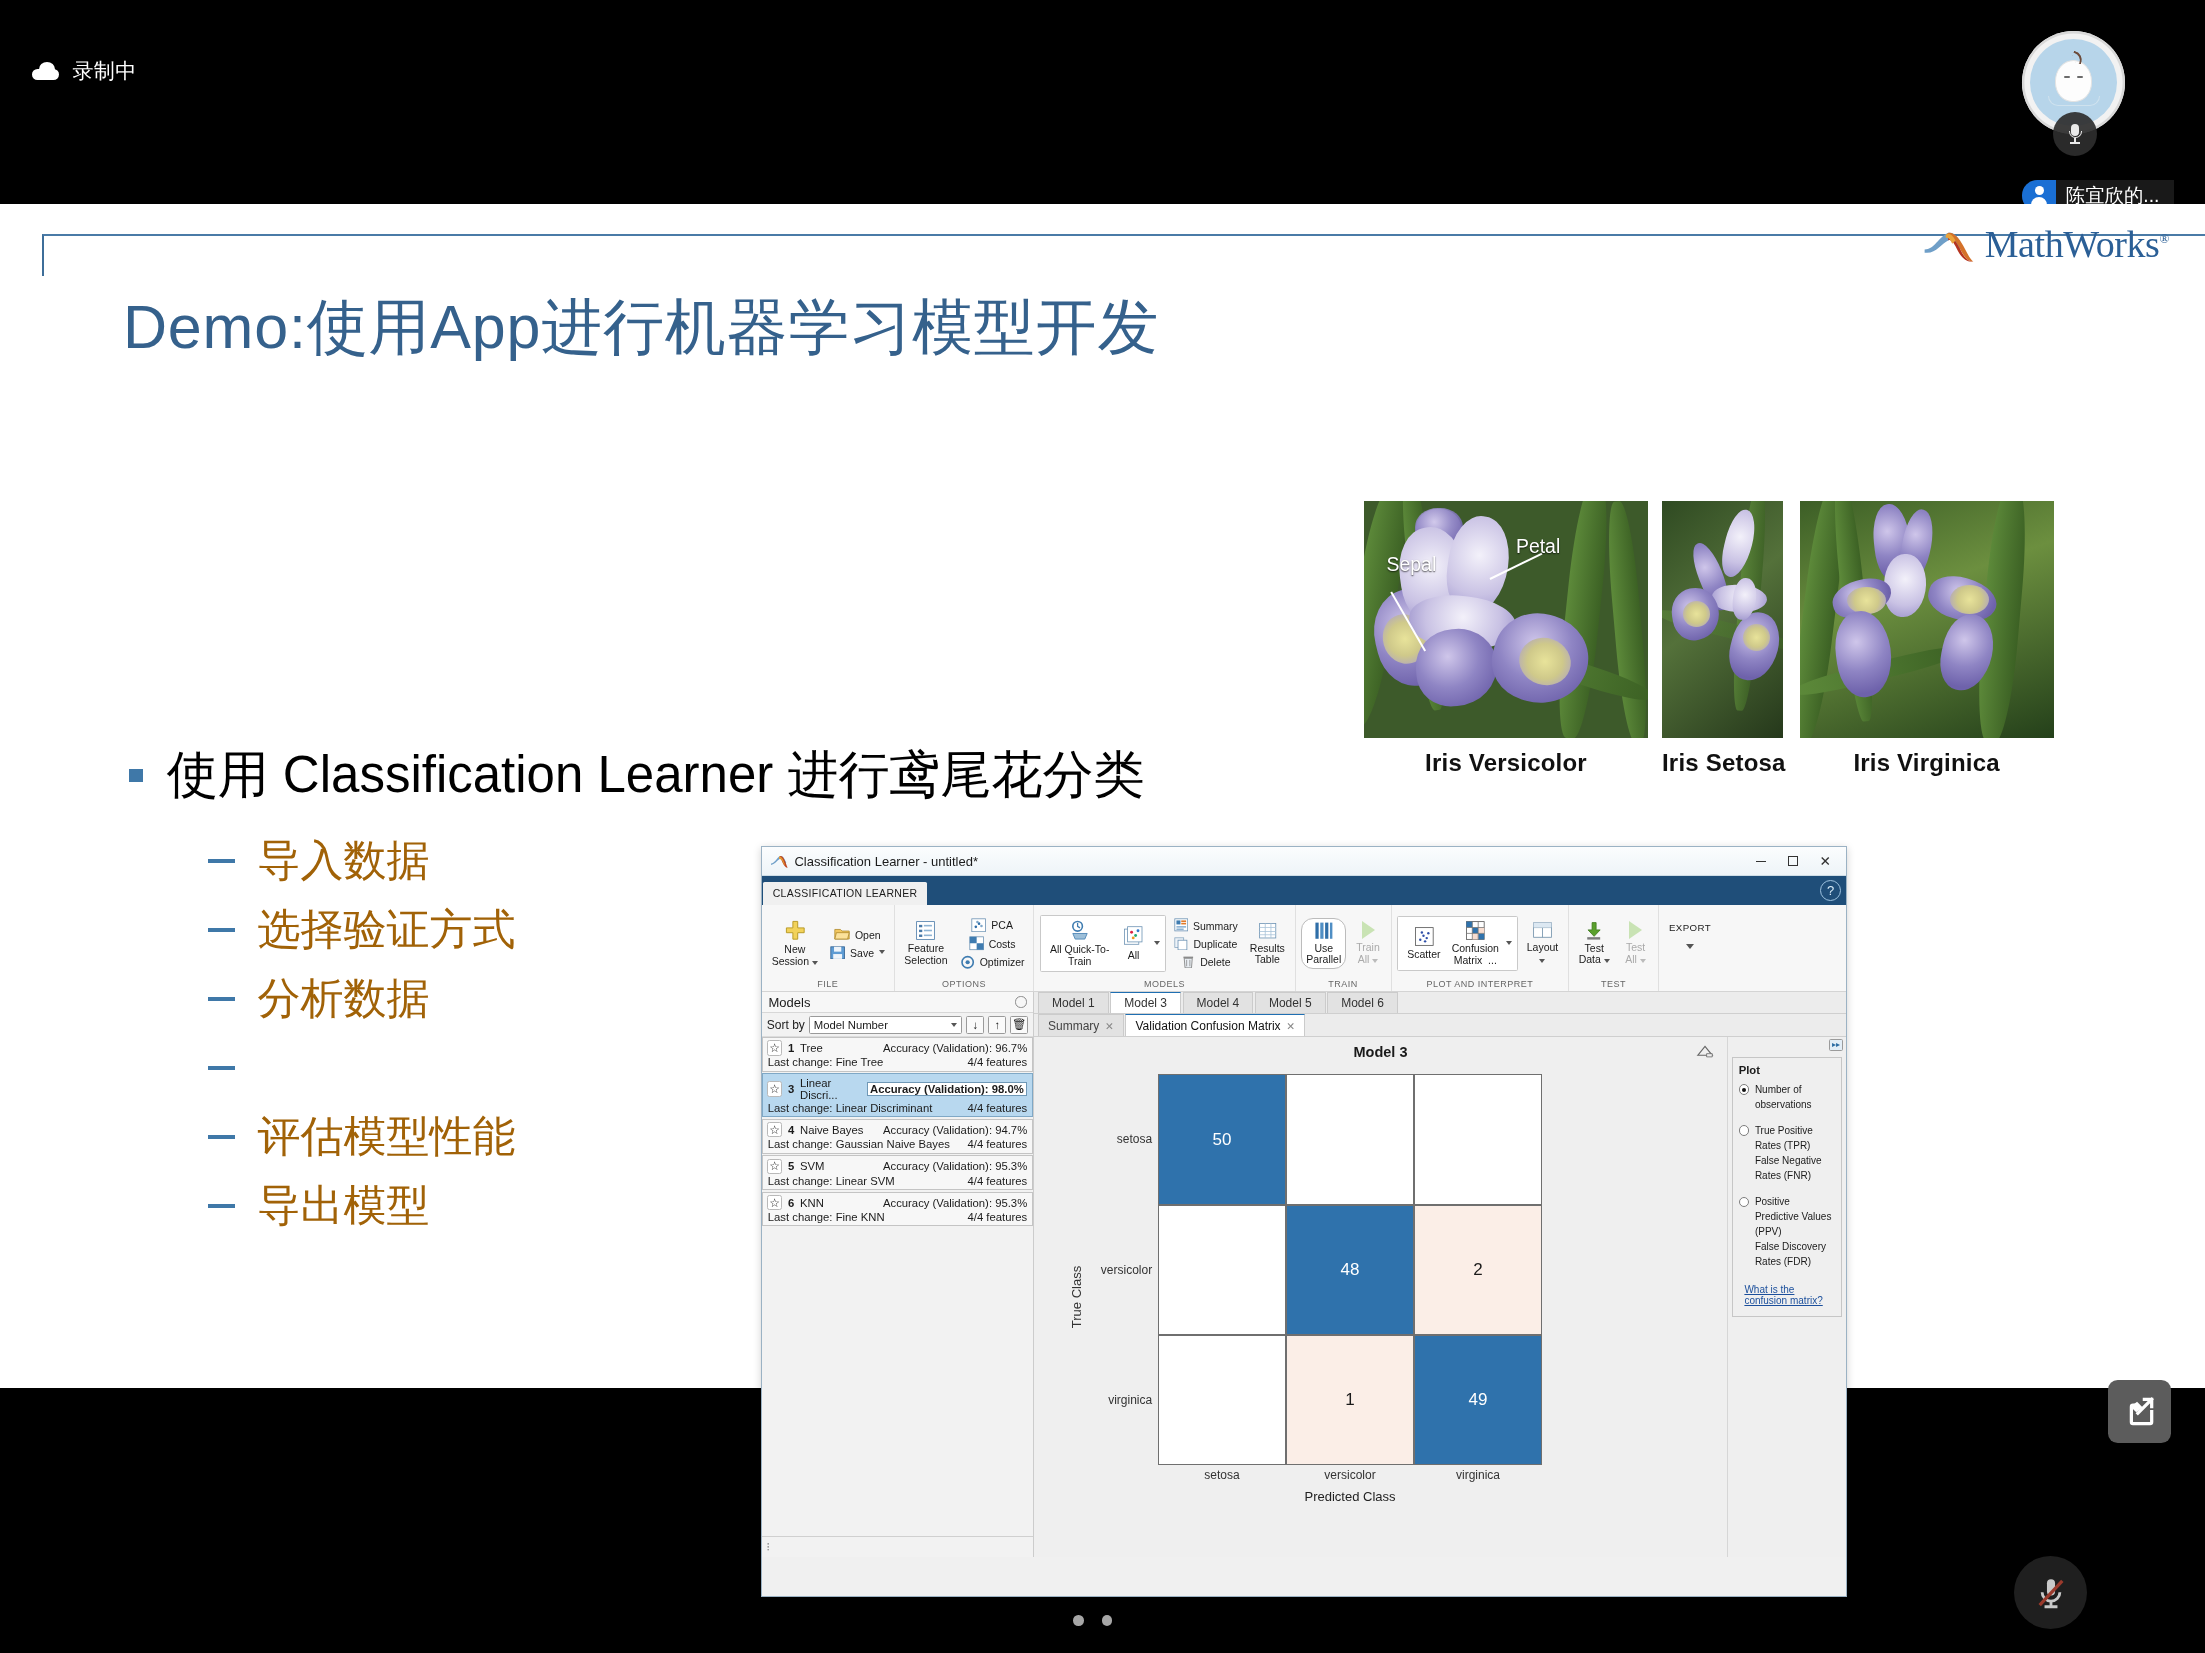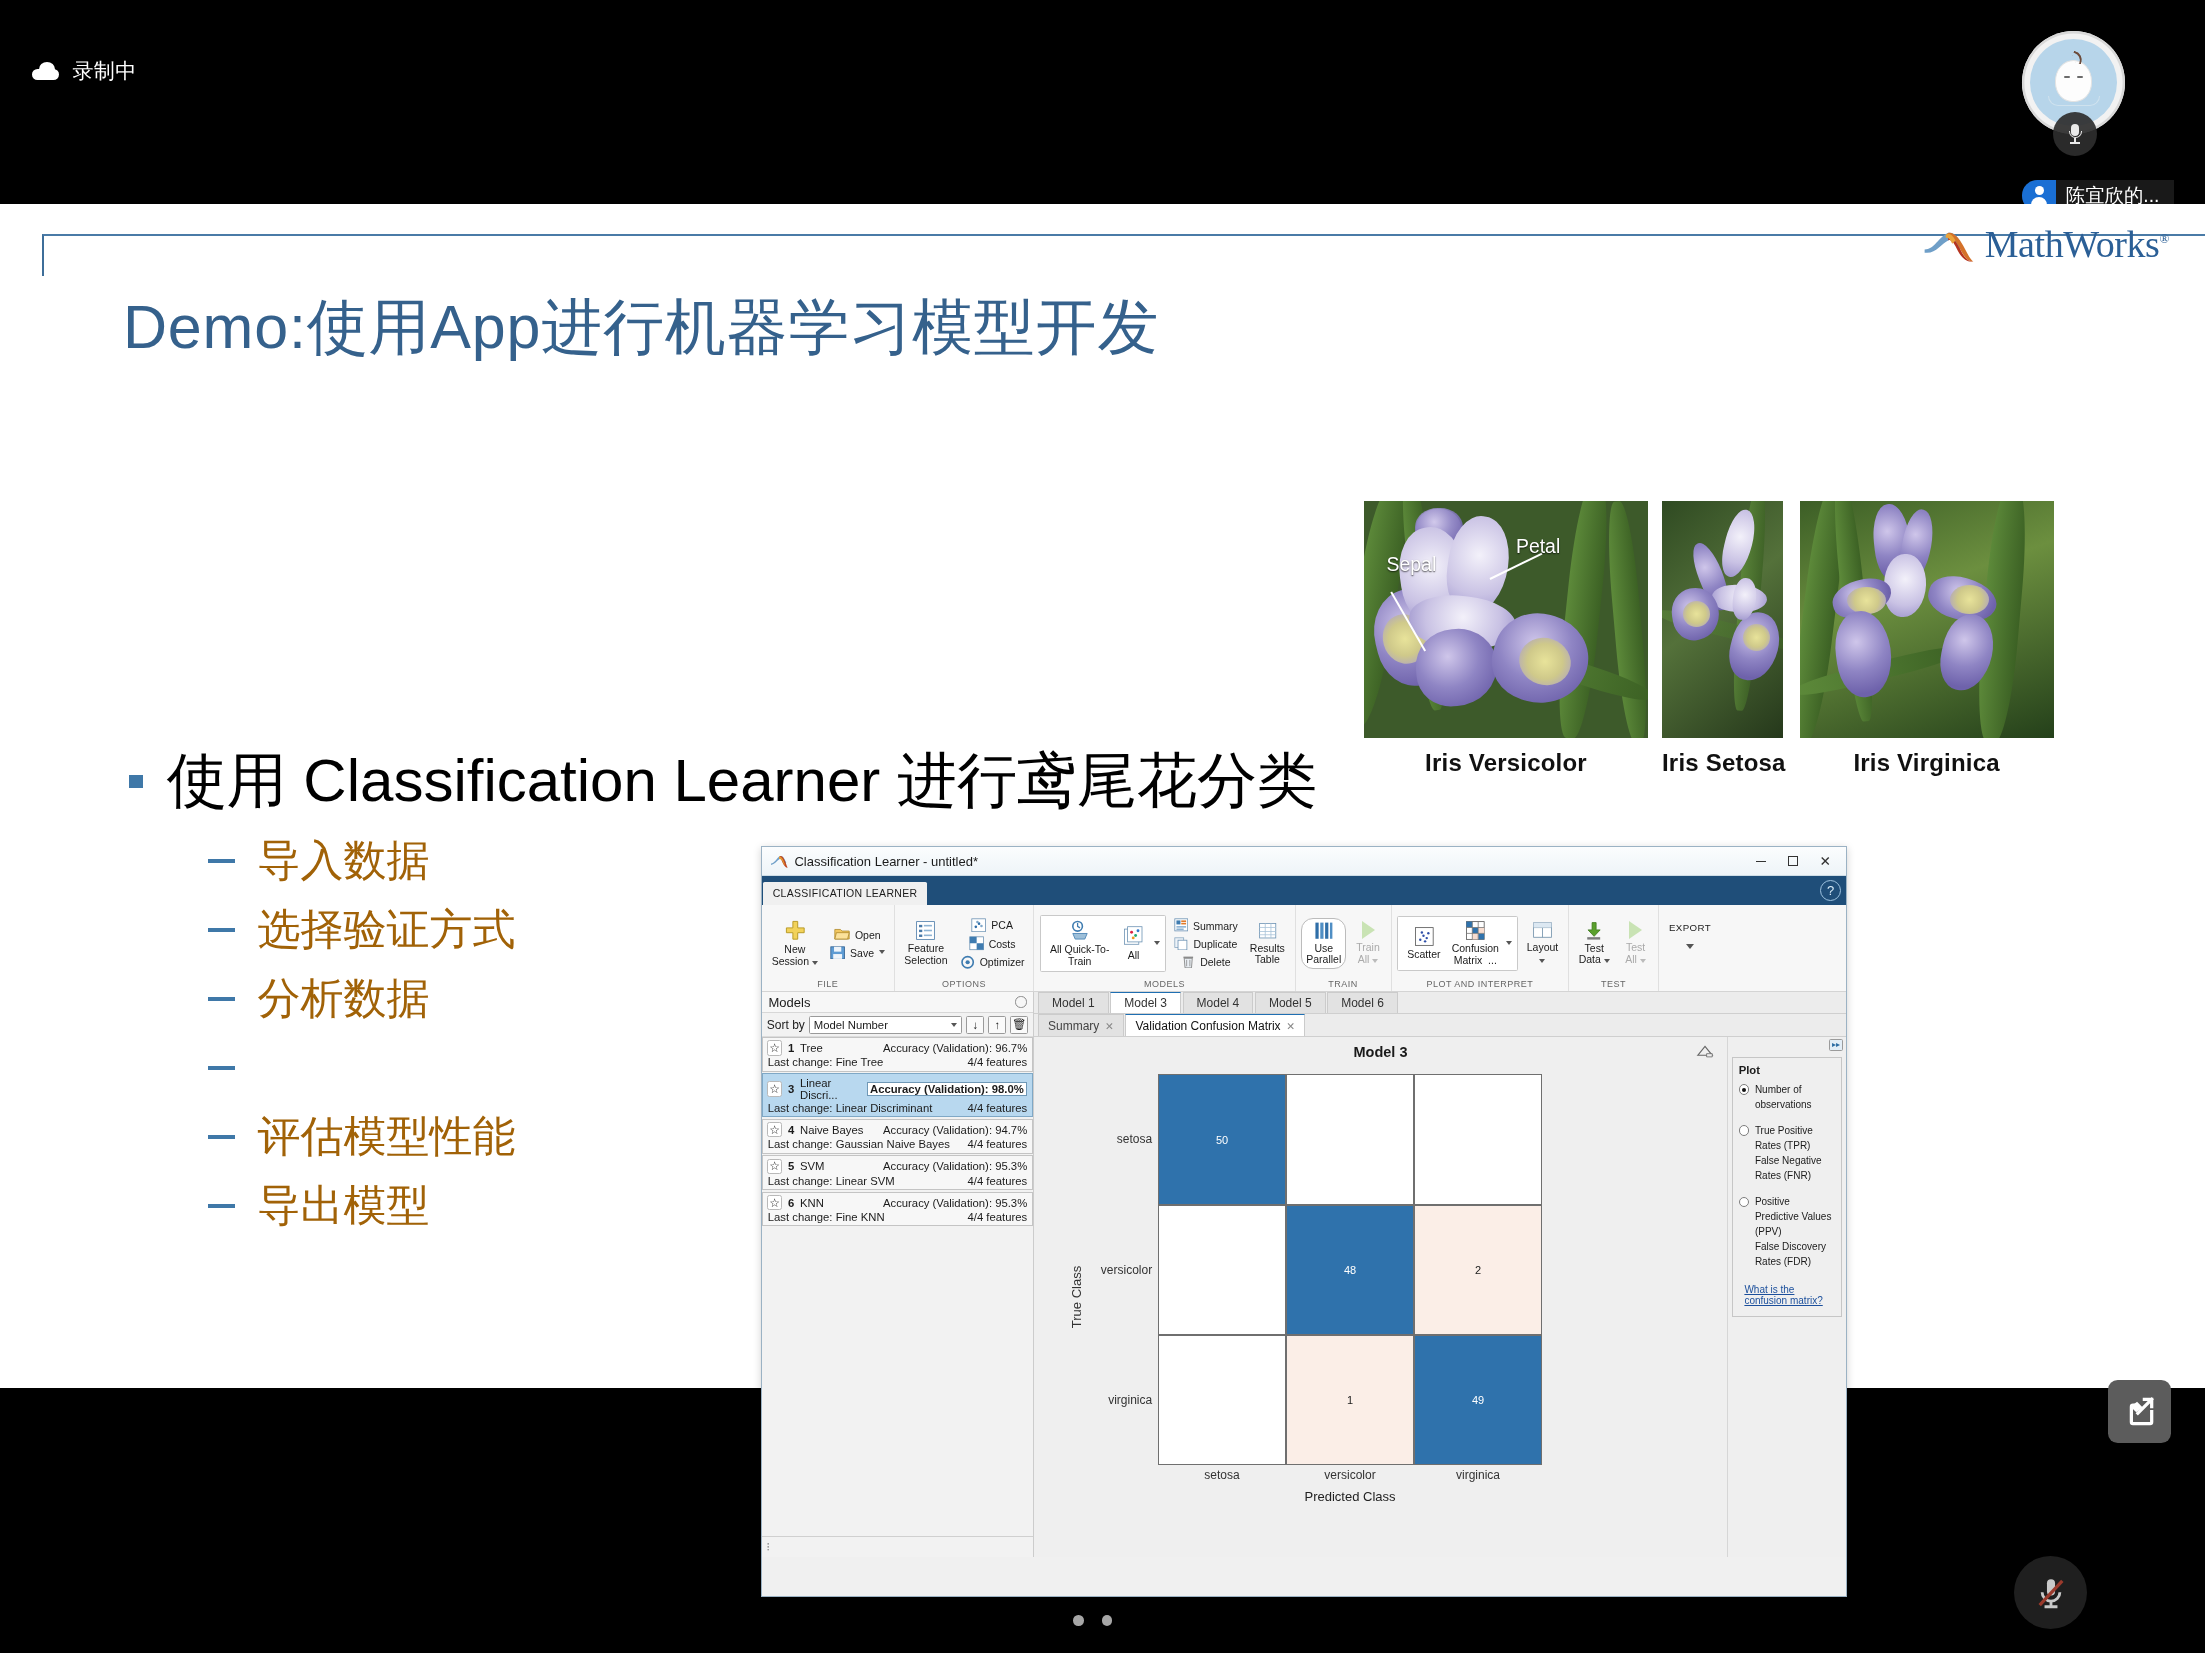--- a/index.html
+++ b/index.html
@@ -133,21 +133,21 @@
     text-align: center; font-weight: bold; font-size: 24px; color: #111;
     margin-top: 10.5px; letter-spacing: 0.2px;
   }
 
   
   #bullet-main {
     position: absolute; left: 129px; top: 537px;
     display: flex; align-items: center; gap: 24px;
   }
   #bullet-main .sq { width: 13.7px; height: 13.7px; background: #3f78a8; }
-  #bullet-main .tx { font-size: 60px; color: #000; white-space: nowrap; }
+  #bullet-main .tx { font-size: 51px; color: #000; white-space: nowrap; }
   #sub-list { position: absolute; left: 208px; top: 622px; }
   .sub-item { display: flex; align-items: center; gap: 22.6px; height: 69px; }
   .sub-item .dash { width: 27px; height: 4px; background: #3f78a8; }
   .sub-item .tx { font-size: 43px; color: #a16207; white-space: nowrap; }
 
   
   #app-win {
     position: absolute; left: 761px; top: 642px; width: 1086px; height: 751px;
     background: #f0f0f0; border: 0.8px solid #9bb2c4;
     box-shadow: 0 1.6px 8px rgba(0,0,0,.18);
@@ -235,21 +235,21 @@
   .dtab .x { color: #888; font-size: 10.5px; }
 
   #plot-wrap { flex: 1; display: flex; background: #efefef; position: relative; }
   #chart-pane { flex: 1; position: relative; background: #efefef; }
   #chart-title { position:absolute; left:0; right:0; top: 6.5px; text-align:center; font-size:14.5px; font-weight:bold; color:#1a1a1a; }
   #chart-export { position:absolute; right: 13px; top: 6.5px; width: 18px; height: 14.5px; }
   #ylabel { position: absolute; left: 11.3px; top: 50%; transform: translateY(-50%) rotate(-90deg); font-size: 13px; color:#333; white-space: nowrap; }
   #ytick-col { position: absolute; left: 34px; top: 37px; width: 89px; height: 391px; }
   .ytick { position: absolute; right: 4.8px; font-size: 12px; color: #333; white-space: nowrap; transform: translateY(-50%); }
   #matrix { position: absolute; left: 124px; top: 37px; width: 384px; height: 391px; display: grid; grid-template-columns: repeat(3, 1fr); grid-template-rows: repeat(3, 1fr); }
-  .cell { border: 0.8px solid #6f6f6f; display: flex; align-items: center; justify-content: center; font-size: 11px; }
+  .cell { border: 0.8px solid #6f6f6f; display: flex; align-items: center; justify-content: center; font-size: 17px; }
   .cell.diag { background: #2f72ac; color: #fff; }
   .cell.err { background: #fbeee7; color: #1a1a1a; }
   .cell.zero { background: #ffffff; }
   #xtick-row { position: absolute; left: 124px; top: 431px; width: 384px; display: grid; grid-template-columns: repeat(3,1fr); }
   .xtick { text-align: center; font-size: 12px; color: #333; }
   #xlabel { position: absolute; left: 124px; width: 384px; top: 452px; text-align: center; font-size: 13px; color: #222; }
 
   #plot-opts { width: 119px; border-left: 0.8px solid #d6d6d6; background: #efefef; position: relative; padding-top: 16px; }
   #opts-box { margin: 3.2px 4px; border: 0.8px solid #c6c6c6; background:#efefef; padding: 6.5px 5.7px; }
   #opts-box .hd { font-size: 11.3px; font-weight: bold; margin-bottom: 5.7px; }

